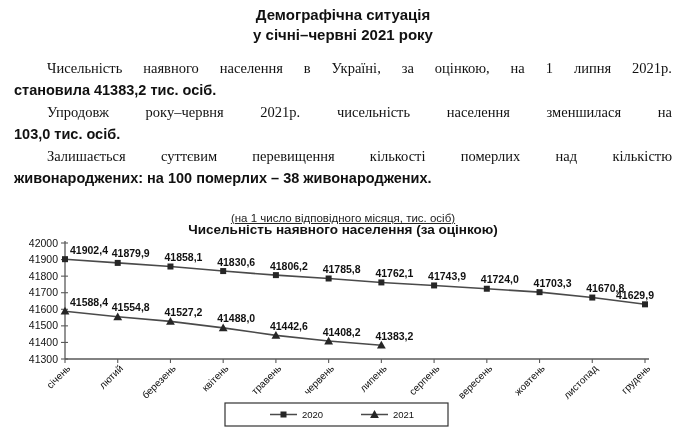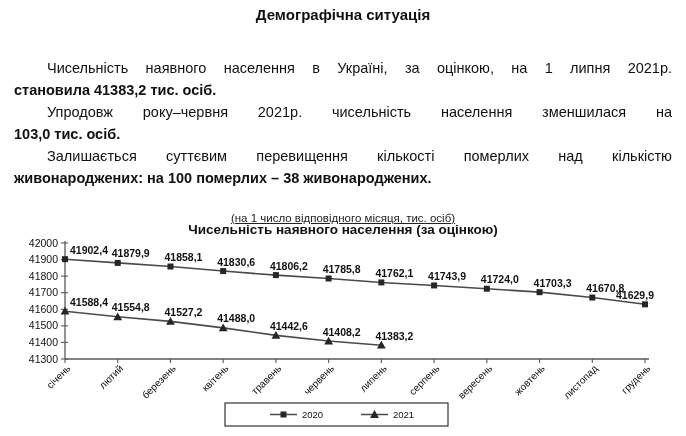--- a/index.html
+++ b/index.html
@@ -27,21 +27,21 @@
     width: 658px;
   }
   .body-text .line {
     font-size: 14.5px;
     line-height: 22px;
     text-align: justify;
     text-align-last: justify;
     white-space: normal;
     color: #111;
   }
-  .body-text .line.indent { text-indent: 33px; }
+  .body-text .line.indent { text-indent: 33px; font-family: Liberation Serif, serif; }
   .body-text .line.last { text-align-last: left; font-weight: bold; }
   .chart-title {
     position: absolute;
     top: 194px; left: 0; right: 0;
     text-align: center;
     font-weight: bold;
     font-size: 13.5px;
     color: #111;
     margin-top: 28px;
   }
@@ -60,20 +60,21 @@
     font-family: "Liberation Sans", sans-serif;
   }
 </style>
 </head>
 <body>
 
 <div class="page">
 
   <div class="doc-title">
     <div>Демографічна ситуація</div>
+    <div>у січні–червні 2021 року</div>
   </div>
 
   <div class="body-text">
       <div class="line indent">Чисельність наявного населення в Україні, за оцінкою, на 1 липня 2021р.</div>
       <div class="line last">становила 41383,2 тис. осіб.</div>
       <div class="line indent">Упродовж року–червня 2021р. чисельність населення зменшилася на</div>
       <div class="line last">103,0 тис. осіб.</div>
       <div class="line indent">Залишається суттєвим перевищення кількості померлих над кількістю</div>
       <div class="line last">живонароджених: на 100 померлих – 38 живонароджених.</div>
     </div>

